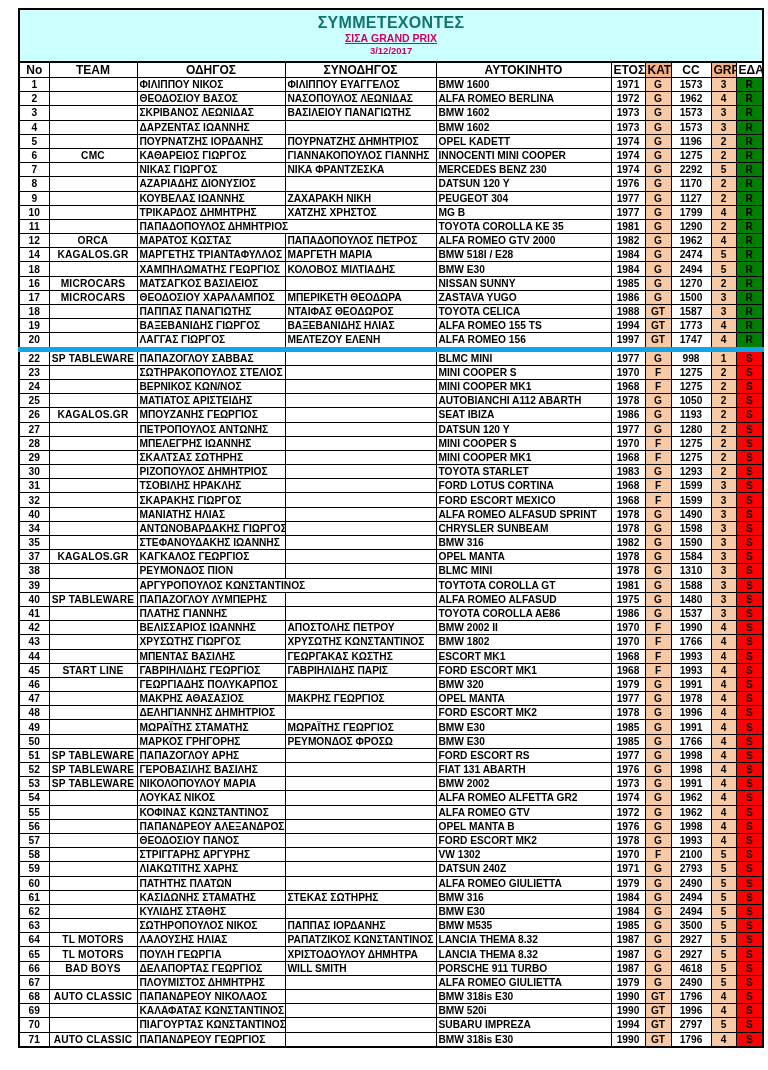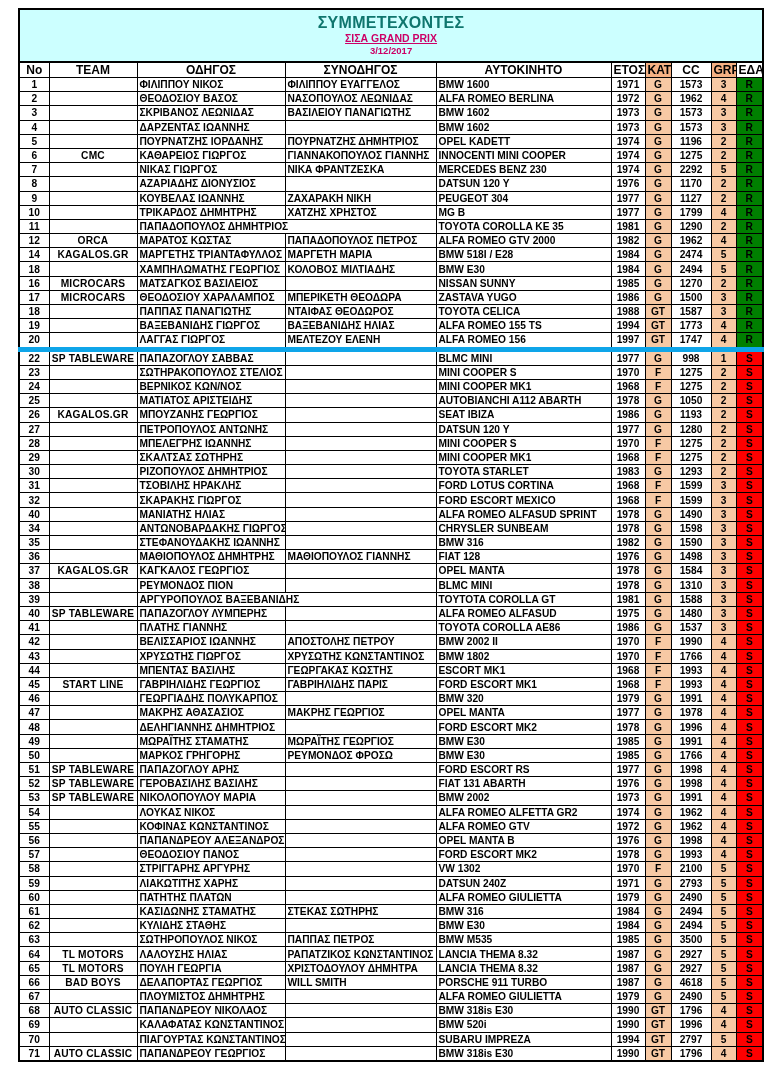--- a/index.html
+++ b/index.html
@@ -511,32 +511,20 @@
           <td class="name">ΣΤΕΦΑΝΟΥΔΑΚΗΣ ΙΩΑΝΝΗΣ</td>
           <td class="name"></td>
           <td class="car">BMW 316</td>
           <td class="year">1982</td>
           <td class="kat">G</td>
           <td class="cc">1590</td>
           <td class="grp">3</td>
           <td class="eda eda-S">S</td>
         </tr>
         <tr>
-          <td class="no">36</td>
-          <td class="team"></td>
-          <td class="name">ΜΑΘΙΟΠΟΥΛΟΣ ΔΗΜΗΤΡΗΣ</td>
-          <td class="name">ΜΑΘΙΟΠΟΥΛΟΣ ΓΙΑΝΝΗΣ</td>
-          <td class="car">FIAT 128</td>
-          <td class="year">1976</td>
-          <td class="kat">G</td>
-          <td class="cc">1498</td>
-          <td class="grp">3</td>
-          <td class="eda eda-S">S</td>
-        </tr>
-        <tr>
           <td class="no">37</td>
           <td class="team">KAGALOS.GR</td>
           <td class="name">ΚΑΓΚΑΛΟΣ ΓΕΩΡΓΙΟΣ</td>
           <td class="name"></td>
           <td class="car">OPEL MANTA</td>
           <td class="year">1978</td>
           <td class="kat">G</td>
           <td class="cc">1584</td>
           <td class="grp">3</td>
           <td class="eda eda-S">S</td>
@@ -549,21 +537,21 @@
           <td class="car">BLMC MINI</td>
           <td class="year">1978</td>
           <td class="kat">G</td>
           <td class="cc">1310</td>
           <td class="grp">3</td>
           <td class="eda eda-S">S</td>
         </tr>
         <tr>
           <td class="no">39</td>
           <td class="team"></td>
-          <td class="name" colspan="2">ΑΡΓΥΡΟΠΟΥΛΟΣ ΒΑΞΕΒΑΝΙΔΗΣ</td>
+          <td class="name" colspan="2">ΑΡΓΥΡΟΠΟΥΛΟΣ ΚΩΝΣΤΑΝΤΙΝΟΣ</td>
           <td class="car">TOYTOTA COROLLA GT</td>
           <td class="year">1981</td>
           <td class="kat">G</td>
           <td class="cc">1588</td>
           <td class="grp">3</td>
           <td class="eda eda-S">S</td>
         </tr>
         <tr>
           <td class="no">40</td>
           <td class="team">SP TABLEWARE</td>
@@ -837,21 +825,21 @@
           <td class="year">1984</td>
           <td class="kat">G</td>
           <td class="cc">2494</td>
           <td class="grp">5</td>
           <td class="eda eda-S">S</td>
         </tr>
         <tr>
           <td class="no">63</td>
           <td class="team"></td>
           <td class="name">ΣΩΤΗΡΟΠΟΥΛΟΣ ΝΙΚΟΣ</td>
-          <td class="name">ΠΑΠΠΑΣ ΠΕΤΡΟΣ</td>
+          <td class="name">ΠΑΠΠΑΣ ΙΟΡΔΑΝΗΣ</td>
           <td class="car">BMW M535</td>
           <td class="year">1985</td>
           <td class="kat">G</td>
           <td class="cc">3500</td>
           <td class="grp">5</td>
           <td class="eda eda-S">S</td>
         </tr>
         <tr>
           <td class="no">64</td>
           <td class="team">TL MOTORS</td>

